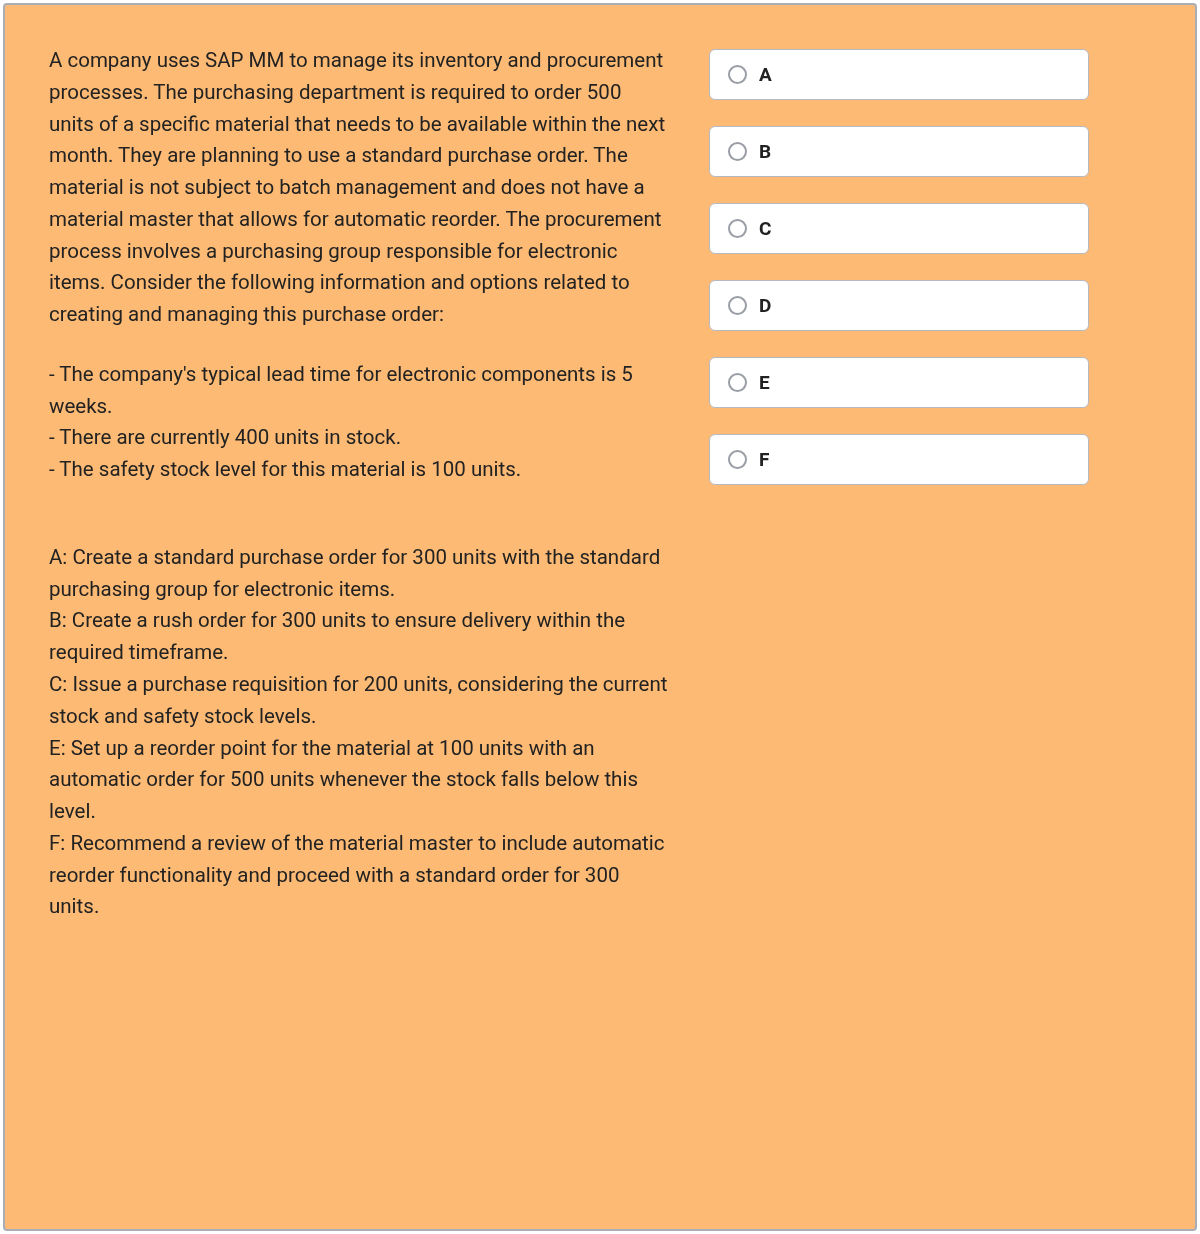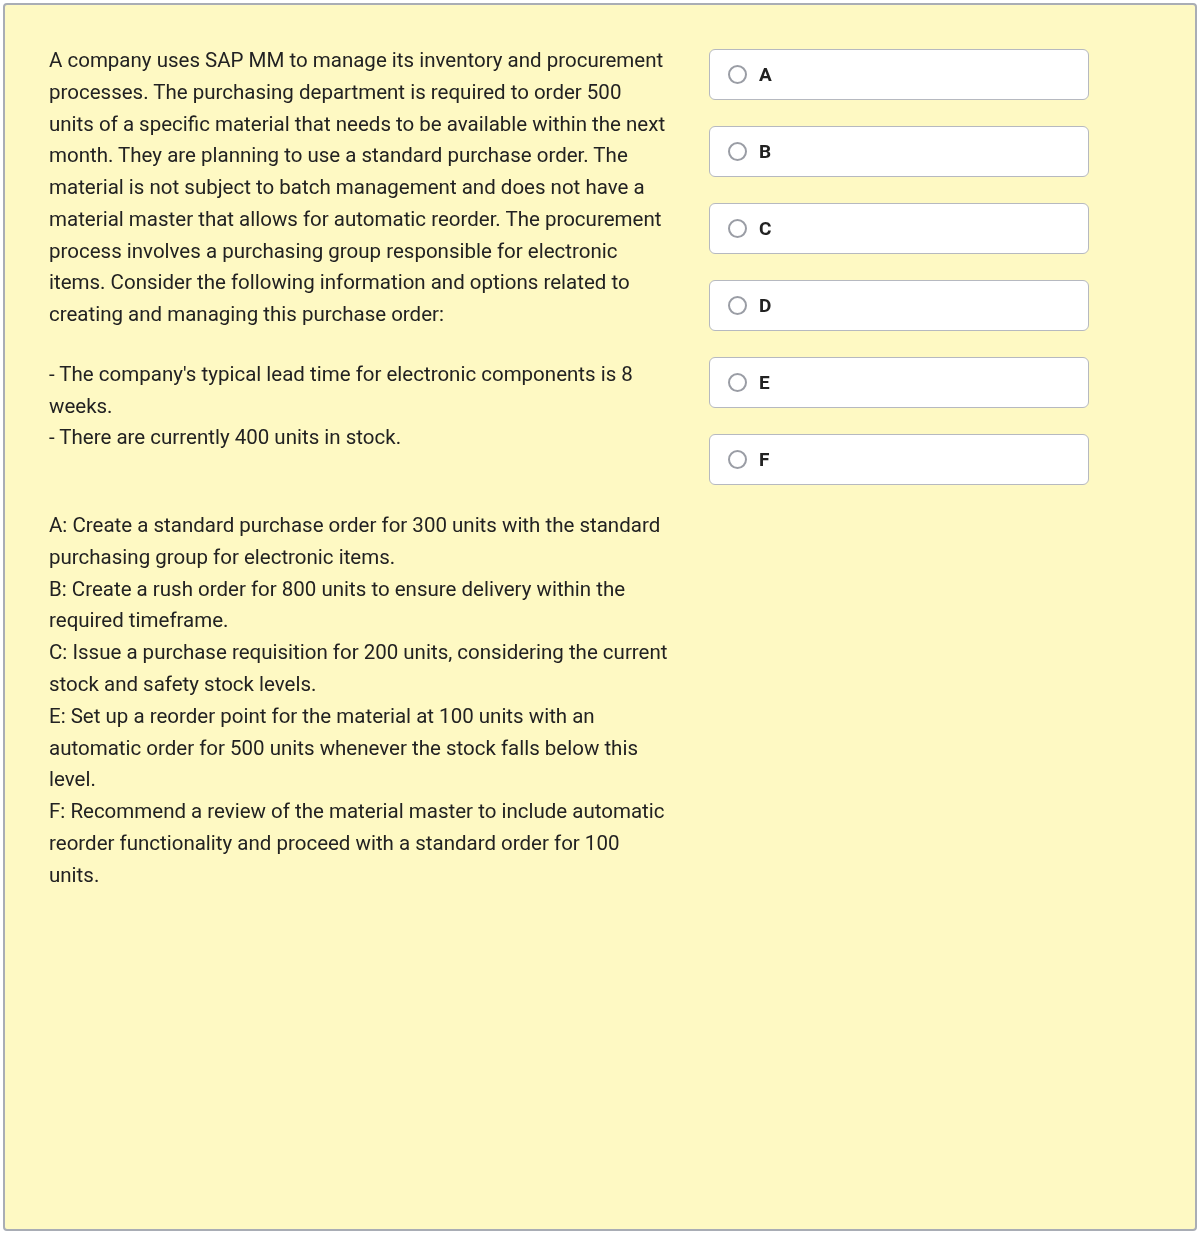--- a/index.html
+++ b/index.html
@@ -8,21 +8,21 @@
       padding: 0;
     }
     body {
       font-family: -apple-system, BlinkMacSystemFont, "Segoe UI", Roboto, Helvetica, Arial, sans-serif;
       background: #fff;
       padding: 3px;
     }
     .container {
       border: 2px solid #a9adb5;
       border-radius: 4px;
-      background: #fef9c3;
+      background: #fdba74;
       padding: 40px 44px;
       display: flex;
       gap: 40px;
       min-height: 1228px;
     }
     .left-column {
       flex: 1 1 54%;
       max-width: 620px;
     }
     .right-column {
@@ -70,33 +70,34 @@
 </head>
 <body>
 
 <div class="container">
 
   <div class="left-column">
     <p class="question-text">A company uses SAP MM to manage its inventory and procurement processes. The purchasing department is required to order 500 units of a specific material that needs to be available within the next month. They are planning to use a standard purchase order. The material is not subject to batch management and does not have a material master that allows for automatic reorder. The procurement process involves a purchasing group responsible for electronic items. Consider the following information and options related to creating and managing this purchase order:</p>
 
     <div class="section-gap"></div>
 
-    <p class="bullet-line">- The company's typical lead time for electronic components is 8 weeks.</p>
+    <p class="bullet-line">- The company's typical lead time for electronic components is 5 weeks.</p>
     <p class="bullet-line">- There are currently 400 units in stock.</p>
+    <p class="bullet-line">- The safety stock level for this material is 100 units.</p>
 
     <div class="section-gap"></div>
 
 
     <div class="section-gap"></div>
 
     <p class="option-text">A: Create a standard purchase order for 300 units with the standard purchasing group for electronic items.</p>
-    <p class="option-text">B: Create a rush order for 800 units to ensure delivery within the required timeframe.</p>
+    <p class="option-text">B: Create a rush order for 300 units to ensure delivery within the required timeframe.</p>
     <p class="option-text">C: Issue a purchase requisition for 200 units, considering the current stock and safety stock levels.</p>
     <p class="option-text">E: Set up a reorder point for the material at 100 units with an automatic order for 500 units whenever the stock falls below this level.</p>
-    <p class="option-text">F: Recommend a review of the material master to include automatic reorder functionality and proceed with a standard order for 100 units.</p>
+    <p class="option-text">F: Recommend a review of the material master to include automatic reorder functionality and proceed with a standard order for 300 units.</p>
   </div>
 
   <div class="right-column">
 
     <div class="answer-option">
       <span class="radio-circle"></span>
       <span class="answer-label">A</span>
     </div>
 
     <div class="answer-option">

